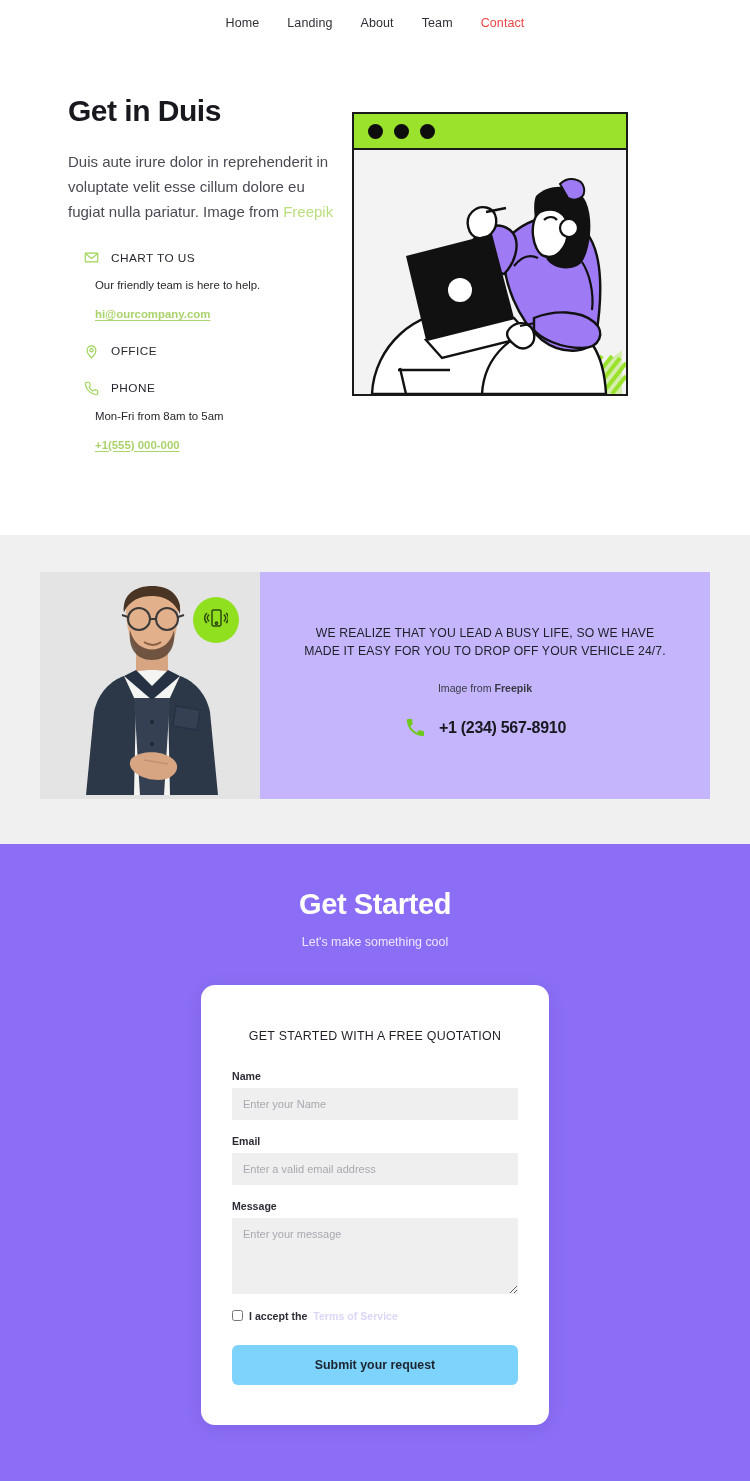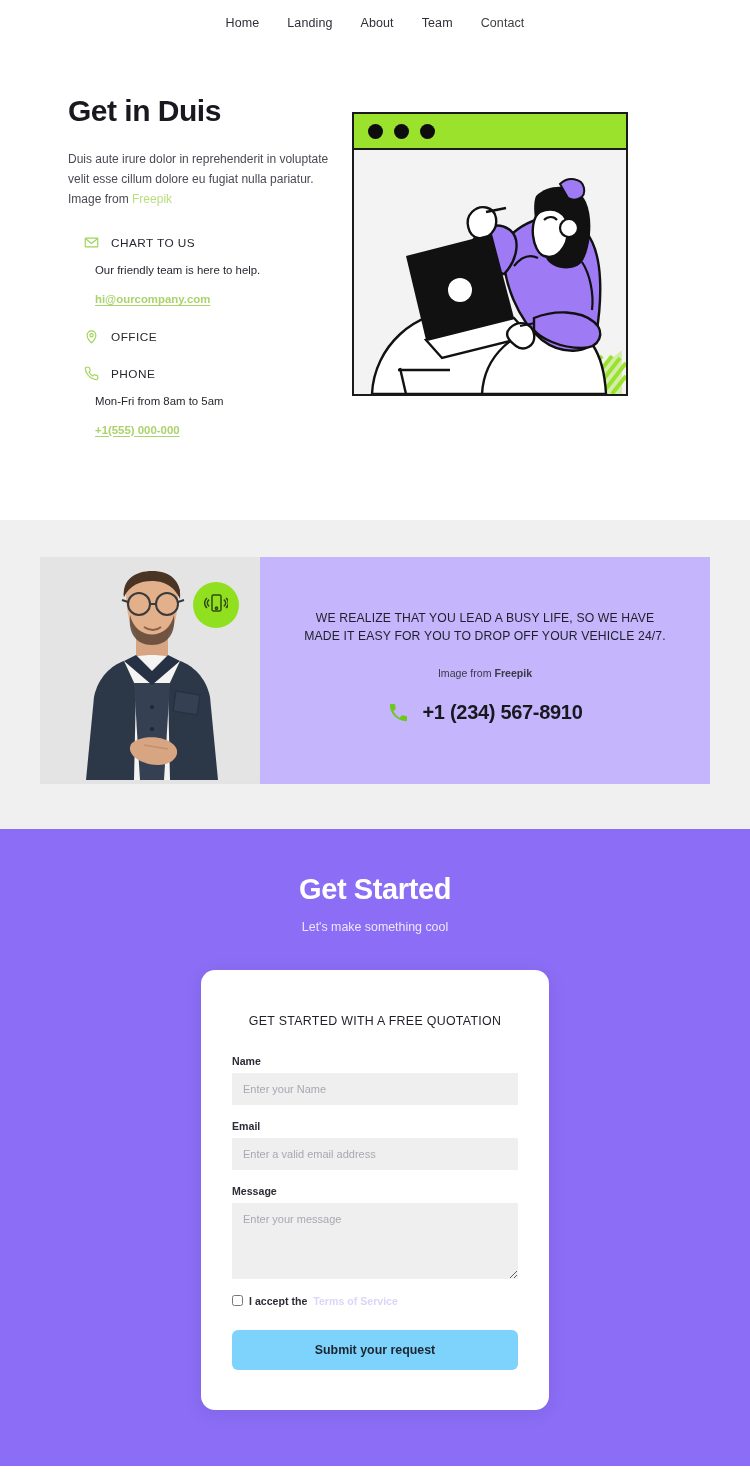--- a/index.html
+++ b/index.html
@@ -21,41 +21,41 @@
     gap: 28px;
     background: #fff;
   }
   .nav-item {
     font-size: 12.5px;
     color: #2f2f38;
     letter-spacing: .1px;
     cursor: pointer;
     text-decoration: none;
   }
-  .nav-item.muted { color: #404040; text-align: center; }
+  .nav-item.muted { color: #ef4444; text-align: center; }
 
   
   .hero {
     background: #fff;
     padding: 48px 0 60px 0;
     display: flex;
     align-items: flex-start;
   }
   .hero-left { width: 340px; padding-left: 68px; }
   .hero-right { flex: 1; padding-left: 12px; padding-top: 18px; }
 
   .h1 {
     font-size: 30px;
     font-weight: 700;
     letter-spacing: -.5px;
     color: #18181f;
     margin-bottom: 22px;
   }
   .hero-desc {
-    font-size: 12px;
+    font-size: 15px;
     line-height: 1.65;
     color: #4a4a55;
     width: 272px;
     margin-bottom: 26px;
   }
   .freepik-link { color: #b9de7c; text-decoration: none; cursor: pointer; }
 
   .cblock { margin-bottom: 22px; }
   .cblock-head {
     display: flex;
@@ -156,21 +156,21 @@
     font-size: 10.6px;
     color: #3a3a44;
     margin-bottom: 22px;
   }
   .mid-sub b { font-weight: 700; }
   .mid-phone {
     display: flex;
     align-items: center;
     justify-content: center;
     gap: 12px;
-    font-size: 20px;
+    font-size: 16px;
     font-weight: 700;
     color: #18181f;
     letter-spacing: -.3px;
   }
   .mid-phone .pic { color: #6ec91c; display: flex; }
 
   
   .purple {
     background: #8b6ef5;
     padding: 44px 0 56px 0;

